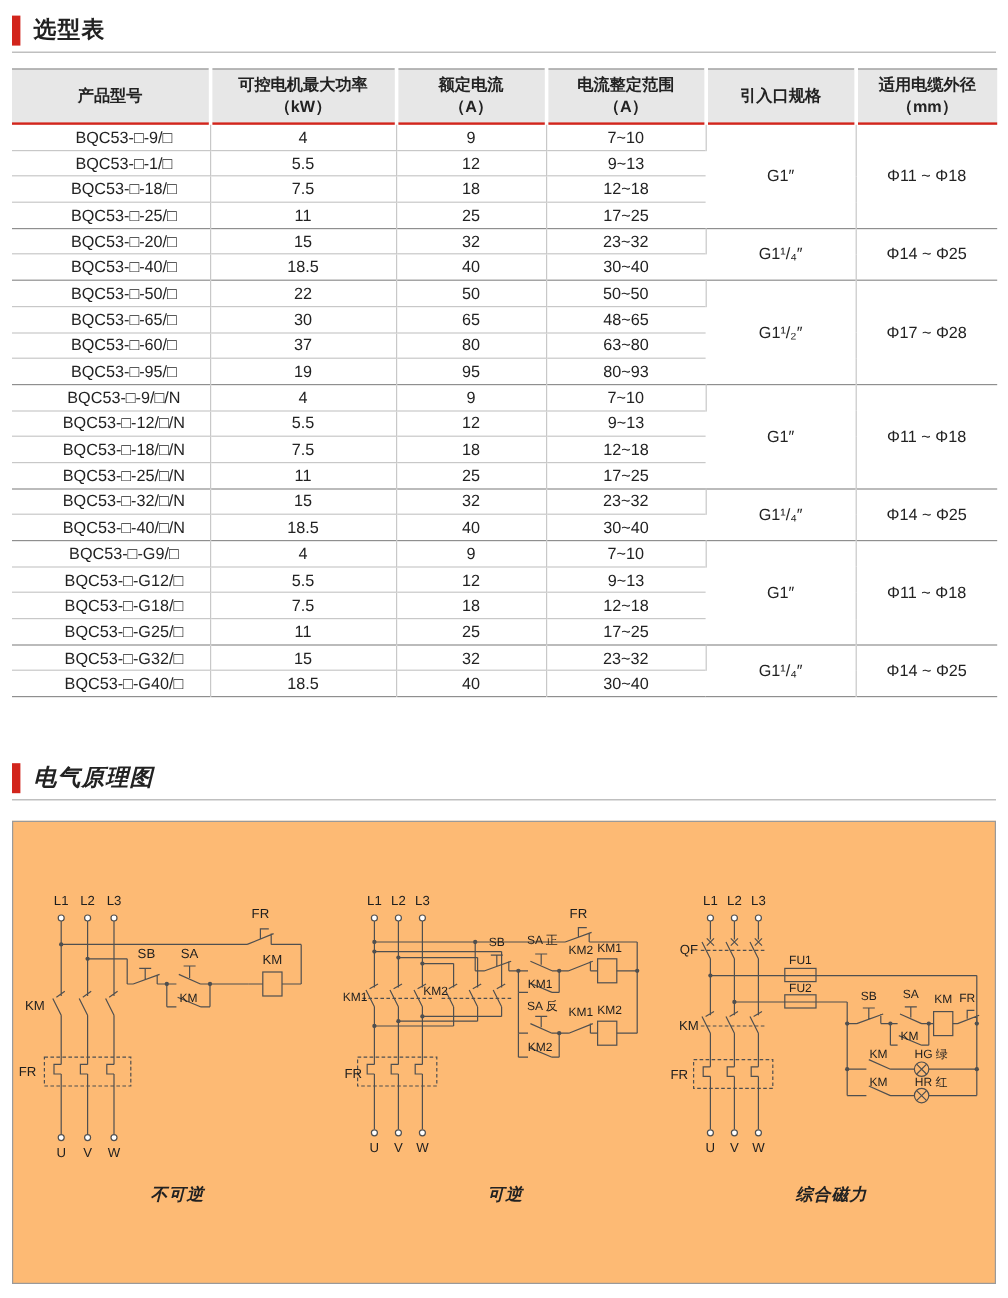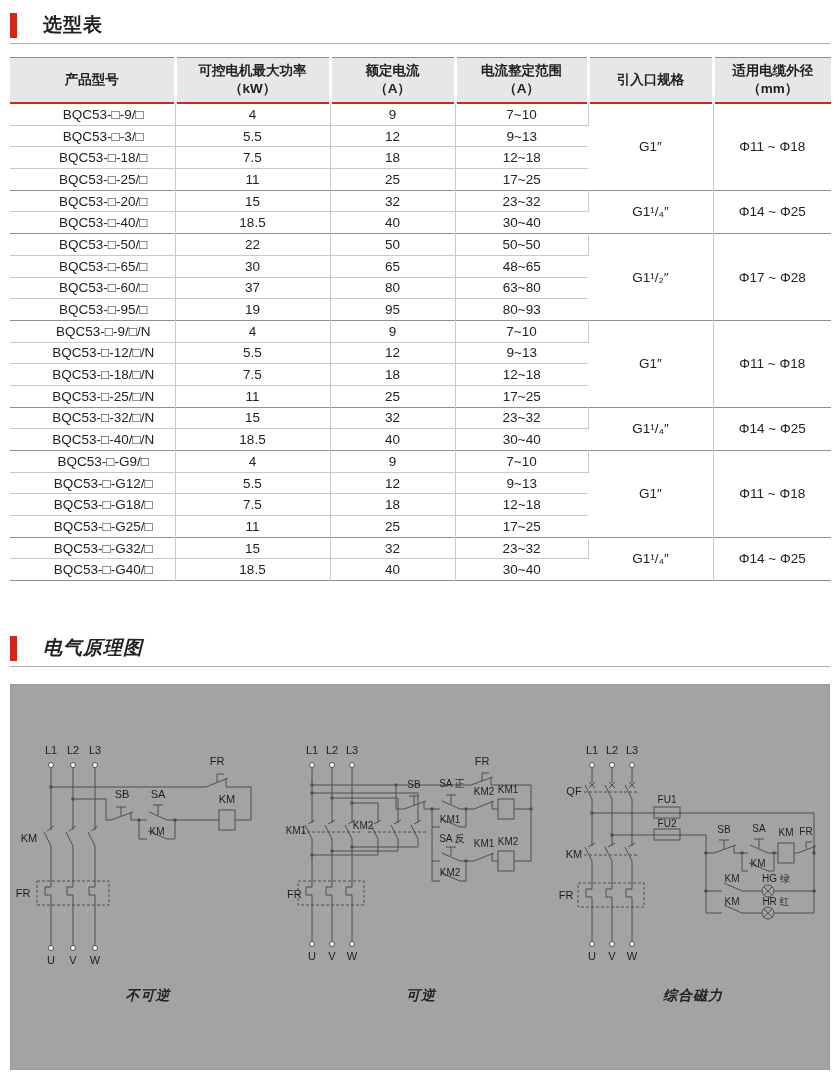--- a/index.html
+++ b/index.html
@@ -1,35 +1,35 @@
 <!DOCTYPE html>
 <html style="--accent: #d2251c;"><head>
 <meta charset="utf-8">
 <style>
   html,body{margin:0;padding:0;background:#fff;}
   body{width:840px;height:1082px;font-family:"Liberation Sans",sans-serif;color:#222;overflow:hidden;}
-  .sec-head{display:flex;align-items:center;gap:26px;margin:12px 10px 0 10px;border-bottom:1px solid #b0b0b0;padding-bottom:5px;}
+  .sec-head{display:flex;align-items:center;gap:11px;margin:12px 10px 0 10px;border-bottom:1px solid #b0b0b0;padding-bottom:5px;}
   .red-bar{width:7px;height:25px;background:var(--accent,#d2251c);flex:0 0 auto;}
   .sec-title{font-size:19px;font-weight:bold;color:#222;letter-spacing:1px;}
   .sec-head.second{margin-top:54px;font-style:italic;}
 
   table.sel{border-collapse:collapse;table-layout:fixed;width:821px;margin:13px 10px 0 10px;}
   table.sel col.c1{width:165px}table.sel col.c2{width:155px}table.sel col.c3{width:125px}
   table.sel col.c4{width:133px}table.sel col.c5{width:125px}table.sel col.c6{width:118px}
   table.sel thead th{background:#e7e7e7;border-top:1px solid #8a8a8a;border-bottom:2px solid var(--accent,#d2251c);
     border-right:3px solid #fff;font-size:13.5px;font-weight:bold;color:#222;height:44px;line-height:1.3;text-align:center;padding:0;}
   table.sel thead th:last-child{border-right:none;}
   table.sel tbody td{border-top:1px solid #c8c8c8;border-right:1px solid #c8c8c8;text-align:center;
     font-size:13.5px;color:#222;height:20.7px;padding:0;background:#fff;}
   table.sel tbody td:last-child{border-right:none;}
   table.sel tbody td.model{text-align:center;padding-left:22px;}
   table.sel tbody tr.grp td{border-top:1px solid #8f8f8f;}
   table.sel tbody{border-bottom:1px solid #8f8f8f;}
 
-  .diagram-box{margin:17px 10px 0 10px;height:384px;border:1px solid #9a9a9a;display:flex;background:#a3a3a3;}
+  .diagram-box{margin:17px 10px 0 10px;height:384px;border:1px solid #9a9a9a;display:flex;background:#fdba74;}
   .fig{flex:1;display:flex;flex-direction:column;align-items:center;padding-top:50px;}
   .fig svg{display:block;}
   .fig path,.fig circle,.fig rect,.fig line{stroke:#4f4f4f;stroke-width:1;fill:none;}
   .fig circle.dot{fill:#4f4f4f;stroke:none;}
   .fig circle.term{fill:#fff;}
   .fig .dsh{stroke-dasharray:3,2;}
   .fig text{font-size:11px;fill:#1e1e1e;text-anchor:middle;font-family:"Liberation Sans",sans-serif;stroke:none;}
   .fig text.s{font-size:10px;}
   .fig text.ls{text-anchor:start;}
   .caption{font-size:14px;font-weight:bold;color:#222;margin-top:12px;letter-spacing:1px;font-style:italic;}
@@ -80,21 +80,21 @@
   <tbody id="tbody">
       <tr>
         <td class="model">BQC53-□-9/□</td>
         <td class="kw">4</td>
         <td class="a">9</td>
         <td class="range">7~10</td>
         <td rowspan="4">G1″</td>
         <td rowspan="4">Φ11 ~ Φ18</td>
       </tr>
       <tr>
-        <td class="model">BQC53-□-3/□</td>
+        <td class="model">BQC53-□-1/□</td>
         <td class="kw">5.5</td>
         <td class="a">12</td>
         <td class="range">9~13</td>
       </tr>
       <tr>
         <td class="model">BQC53-□-18/□</td>
         <td class="kw">7.5</td>
         <td class="a">18</td>
         <td class="range">12~18</td>
       </tr>

